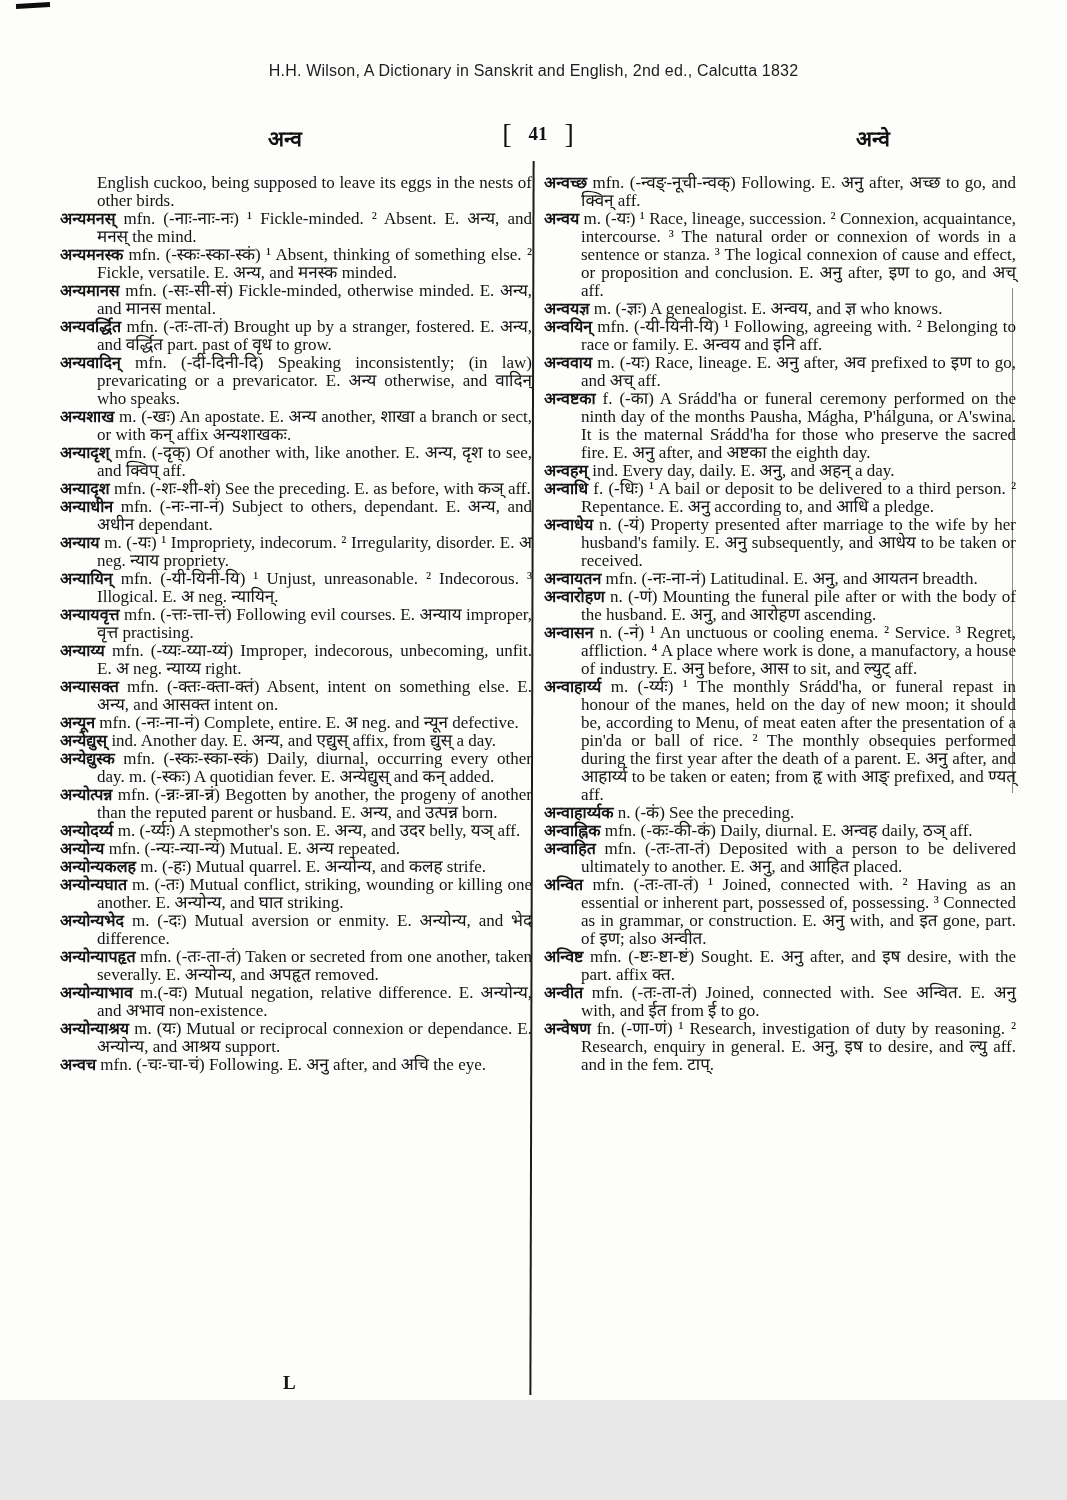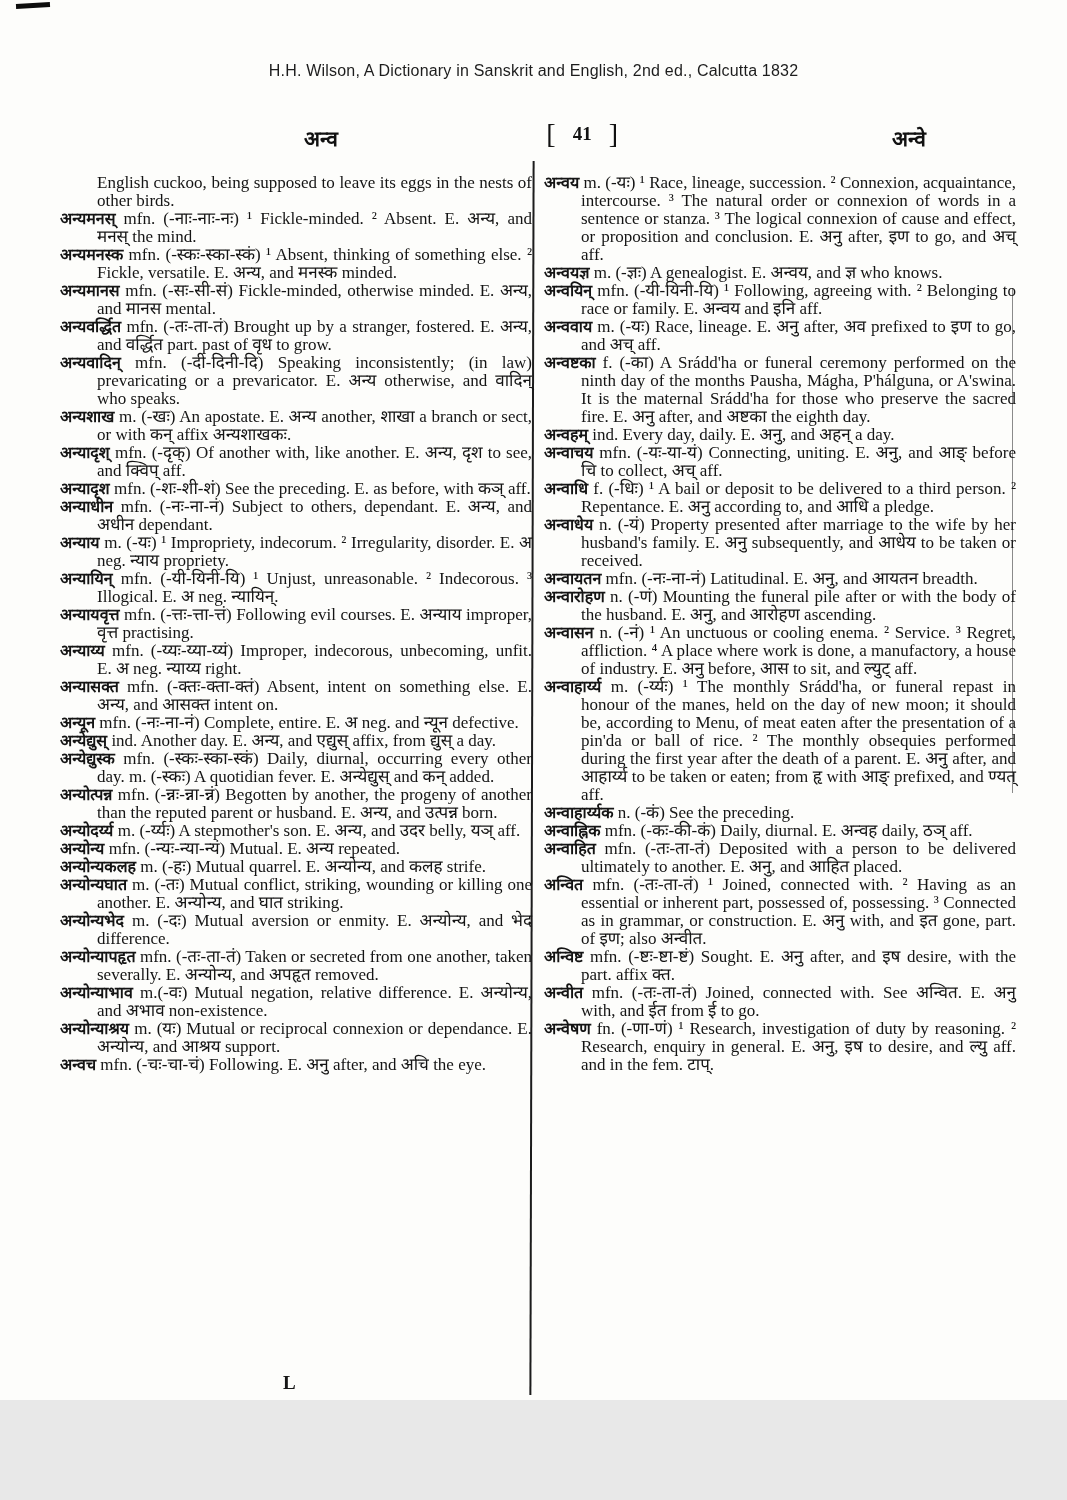--- a/index.html
+++ b/index.html
@@ -13,26 +13,26 @@
     background:#0d0d0d; transform:rotate(-3deg);
   }
   .scan-header {
     position:absolute; top:62px; left:0; width:100%; text-align:center;
     font-family:"Liberation Sans","DejaVu Sans",sans-serif;
     font-size:16px; letter-spacing:0.2px; color:#1d1d1d;
   }
   .guide-row { position:absolute; top:118px; left:60px; width:950px; height:40px; }
   .guide-word {
     position:absolute; top:6px; font-weight:bold; font-size:21px;
-    font-family:"DejaVu Sans","Liberation Serif",sans-serif; color:#111;margin-left:36px;
+    font-family:"DejaVu Sans","Liberation Serif",sans-serif; color:#111;
   }
   .guide-left  { left:208px; }
   .guide-right { left:796px; }
   .page-number-group {
-    position:absolute; left:398px; width:160px; top:0; text-align:right;
+    position:absolute; left:398px; width:160px; top:0; text-align:center;
     white-space:nowrap; color:#111;
   }
   .bracket { font-size:28px; font-weight:normal; vertical-align:-3px; }
   .bracket.open  { margin-right:17px; }
   .bracket.close { margin-left:17px; }
   .page-number { font-size:19px; font-weight:bold; }
   .divider {
     position:absolute; left:531px; top:161px; width:2px; height:1234px;
     background:#1c1c1c; transform:rotate(0.15deg);
   }
@@ -107,27 +107,27 @@
       <p class="entry"><span class="headword">अन्योन्य</span><span> mfn. (-न्यः-न्या-न्यं) Mutual. E. अन्य repeated.</span></p>
       <p class="entry"><span class="headword">अन्योन्यकलह</span><span> m. (-हः) Mutual quarrel. E. अन्योन्य, and कलह strife.</span></p>
       <p class="entry"><span class="headword">अन्योन्यघात</span><span> m. (-तः) Mutual conflict, striking, wounding or killing one another. E. अन्योन्य, and घात striking.</span></p>
       <p class="entry"><span class="headword">अन्योन्यभेद</span><span> m. (-दः) Mutual aversion or enmity. E. अन्योन्य, and भेद difference.</span></p>
       <p class="entry"><span class="headword">अन्योन्यापहृत</span><span> mfn. (-तः-ता-तं) Taken or secreted from one another, taken severally. E. अन्योन्य, and अपहृत removed.</span></p>
       <p class="entry"><span class="headword">अन्योन्याभाव</span><span> m.(-वः) Mutual negation, relative difference. E. अन्योन्य, and अभाव non-existence.</span></p>
       <p class="entry"><span class="headword">अन्योन्याश्रय</span><span> m. (यः) Mutual or reciprocal connexion or dependance. E. अन्योन्य, and आश्रय support.</span></p>
       <p class="entry"><span class="headword">अन्वच</span><span> mfn. (-चः-चा-चं) Following. E. अनु after, and अचि the eye.</span></p>
     </div>
   <div class="col col-right" id="col-right">
+      <p class="entry"><span class="headword">अन्वच्छ</span><span> mfn. (-न्वङ्-नूची-न्वक्) Following. E. अनु after, अच्छ to go, and क्विन् aff.</span></p>
       <p class="entry"><span class="headword">अन्वय</span><span> m. (-यः) ¹ Race, lineage, succession. ² Connexion, acquaintance, intercourse. ³ The natural order or connexion of words in a sentence or stanza. ³ The logical connexion of cause and effect, or proposition and conclusion. E. अनु after, इण to go, and अच् aff.</span></p>
       <p class="entry"><span class="headword">अन्वयज्ञ</span><span> m. (-ज्ञः) A genealogist. E. अन्वय, and ज्ञ who knows.</span></p>
       <p class="entry"><span class="headword">अन्वयिन्</span><span> mfn. (-यी-यिनी-यि) ¹ Following, agreeing with. ² Belonging to race or family. E. अन्वय and इनि aff.</span></p>
       <p class="entry"><span class="headword">अन्ववाय</span><span> m. (-यः) Race, lineage. E. अनु after, अव prefixed to इण to go, and अच् aff.</span></p>
       <p class="entry"><span class="headword">अन्वष्टका</span><span> f. (-का) A Srádd'ha or funeral ceremony performed on the ninth day of the months Pausha, Mágha, P'hálguna, or A'swina. It is the maternal Srádd'ha for those who preserve the sacred fire. E. अनु after, and अष्टका the eighth day.</span></p>
       <p class="entry"><span class="headword">अन्वहम्</span><span> ind. Every day, daily. E. अनु, and अहन् a day.</span></p>
-      <p class="entry"><span class="headword">अन्वाचय</span><span> mfn. (-यः-या-यं) Connecting, uniting. E. अनु, and आङ् before चि to collect, अच् aff.</span></p>
       <p class="entry"><span class="headword">अन्वाधि</span><span> f. (-धिः) ¹ A bail or deposit to be delivered to a third person. ² Repentance. E. अनु according to, and आधि a pledge.</span></p>
       <p class="entry"><span class="headword">अन्वाधेय</span><span> n. (-यं) Property presented after marriage to the wife by her husband's family. E. अनु subsequently, and आधेय to be taken or received.</span></p>
       <p class="entry"><span class="headword">अन्वायतन</span><span> mfn. (-नः-ना-नं) Latitudinal. E. अनु, and आयतन breadth.</span></p>
       <p class="entry"><span class="headword">अन्वारोहण</span><span> n. (-णं) Mounting the funeral pile after or with the body of the husband. E. अनु, and आरोहण ascending.</span></p>
       <p class="entry"><span class="headword">अन्वासन</span><span> n. (-नं) ¹ An unctuous or cooling enema. ² Service. ³ Regret, affliction. ⁴ A place where work is done, a manufactory, a house of industry. E. अनु before, आस to sit, and ल्युट् aff.</span></p>
       <p class="entry"><span class="headword">अन्वाहार्य्य</span><span> m. (-र्य्यः) ¹ The monthly Srádd'ha, or funeral repast in honour of the manes, held on the day of new moon; it should be, according to Menu, of meat eaten after the presentation of a pin'da or ball of rice. ² The monthly obsequies performed during the first year after the death of a parent. E. अनु after, and आहार्य्य to be taken or eaten; from हृ with आङ् prefixed, and ण्यत् aff.</span></p>
       <p class="entry"><span class="headword">अन्वाहार्य्यक</span><span> n. (-कं) See the preceding.</span></p>
       <p class="entry"><span class="headword">अन्वाह्निक</span><span> mfn. (-कः-की-कं) Daily, diurnal. E. अन्वह daily, ठञ् aff.</span></p>
       <p class="entry"><span class="headword">अन्वाहित</span><span> mfn. (-तः-ता-तं) Deposited with a person to be delivered ultimately to another. E. अनु, and आहित placed.</span></p>
       <p class="entry"><span class="headword">अन्वित</span><span> mfn. (-तः-ता-तं) ¹ Joined, connected with. ² Having as an essential or inherent part, possessed of, possessing. ³ Connected as in grammar, or construction. E. अनु with, and इत gone, part. of इण; also अन्वीत.</span></p>

